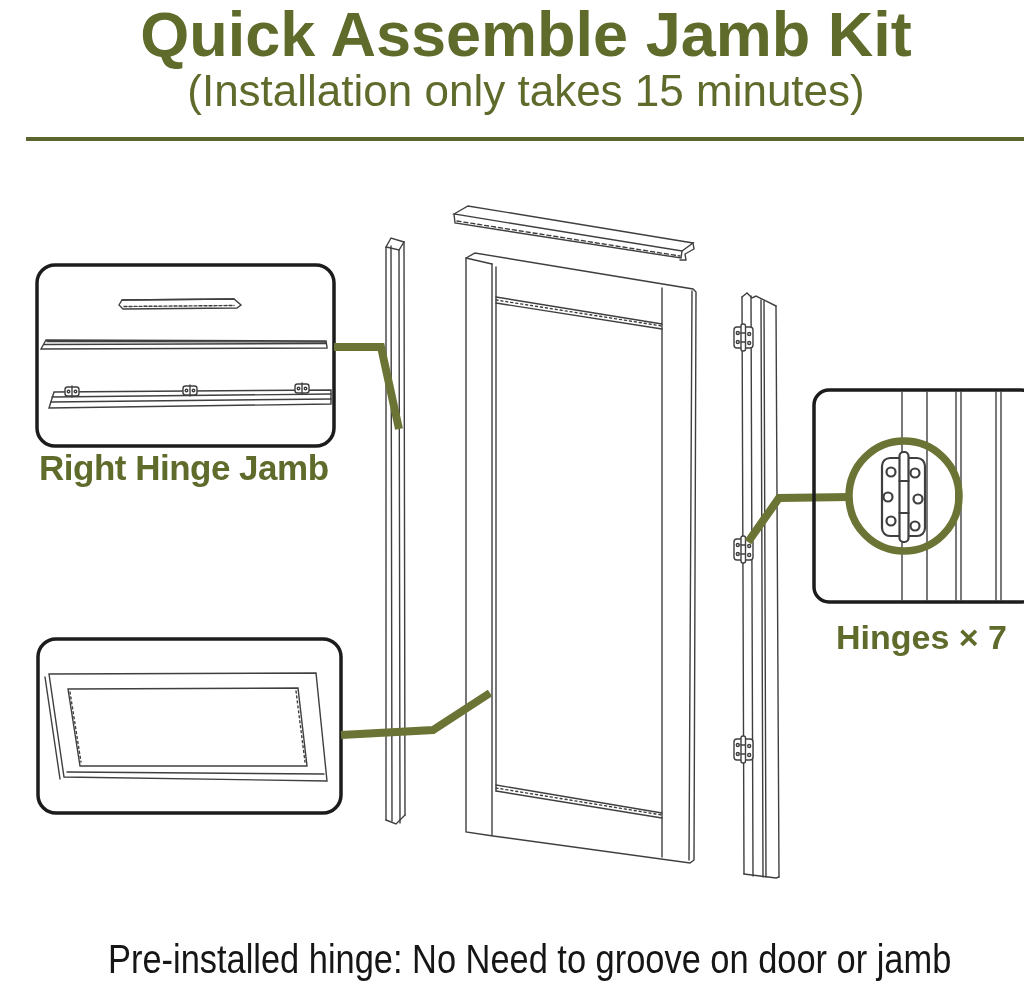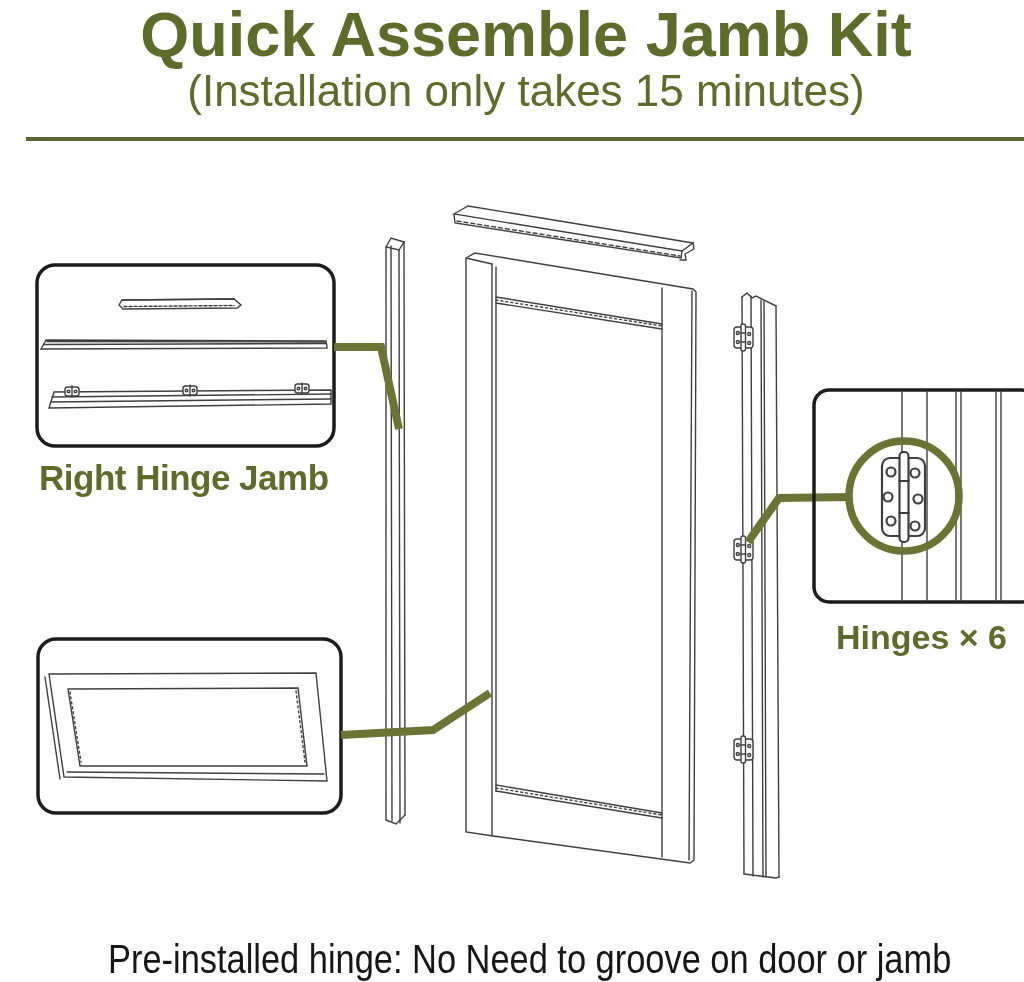--- a/index.html
+++ b/index.html
@@ -17,21 +17,21 @@
     font-size:44px;font-weight:400;color:#5e6b2b;white-space:nowrap;
   }
   .divider{
     position:absolute;left:12px;top:137px;width:1000px;height:4px;background:#5a6530;
   }
   .diagram-svg{position:absolute;left:0;top:0;}
   .part-label{
     position:absolute;font-weight:700;font-size:35px;color:#5e6b2b;white-space:nowrap;
     letter-spacing:-0.5px;
   }
-  .lbl-right-hinge-jamb{left:25px;top:458px;}
+  .lbl-right-hinge-jamb{left:25px;top:448px;}
   .lbl-solid-core{left:3px;top:832px;}
   .lbl-hinges{left:822px;top:618px;font-size:34px;letter-spacing:0;}
   .footnote{
     position:absolute;left:94px;top:937px;font-size:40px;font-weight:400;color:#161616;
     white-space:nowrap;transform:scaleX(0.86);transform-origin:0 50%;
   }
 </style>
 </head>
 <body>
 
@@ -194,17 +194,17 @@
         <circle cx="904" cy="499" r="4.5" fill="#ffffff"></circle>
         <circle cx="901" cy="526" r="4.5" fill="#ffffff"></circle>
       </g>
       <circle cx="890" cy="496" r="55" stroke="#6b7434" stroke-width="7.5"></circle>
     </g>
   </svg>
 
   <div class="part-label lbl-right-hinge-jamb">Right Hinge Jamb</div>
 
 
-  <div class="part-label lbl-hinges">Hinges × 6</div>
+  <div class="part-label lbl-hinges">Hinges × 7</div>
 
   <div class="footnote">Pre-installed hinge: No Need to groove on door or jamb</div>
 
 </div>
 
 </body></html>

